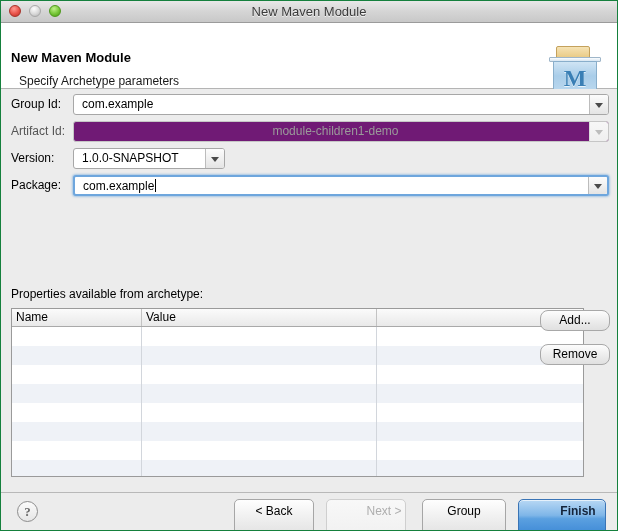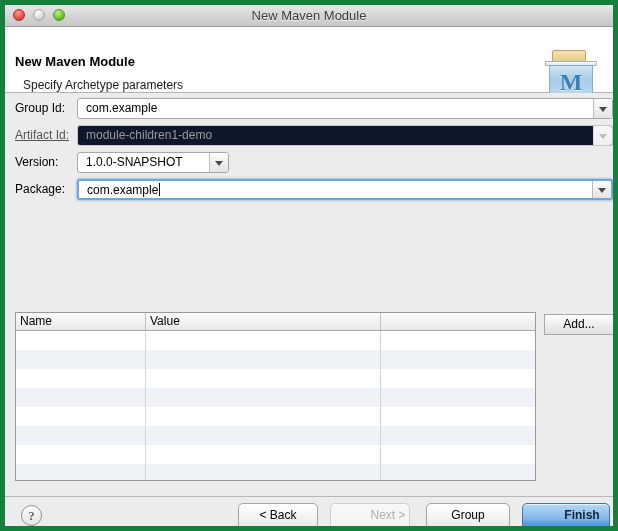--- a/index.html
+++ b/index.html
@@ -11,21 +11,21 @@
     font-family: "Liberation Sans", sans-serif;
     -webkit-font-smoothing: antialiased;
   }
 
   .window {
     position: relative;
     width: 618px;
     height: 531px;
     overflow: hidden;
     background: #ececec;
-    border: 5px solid #15803d;
+    border: 1px solid #15803d;
     box-sizing: border-box;
   }
 
   
   .titlebar {
     position: relative;
     height: 22px;
     background: linear-gradient(to bottom, #e8e8e8 0%, #d5d5d5 50%, #c8c8c8 100%);
     border-bottom: 1px solid #9b9b9b;
     box-sizing: border-box;
@@ -154,38 +154,39 @@
     height: 22px;
   }
   .field-label {
     position: absolute;
     left: 10px;
     top: 3px;
     font-size: 12px;
     color: #000;
     white-space: nowrap;
   }
-  .field-label.dim { color: #555; text-decoration: underline; }
+  .field-label.dim { color: #555; }
 
   .combo {
     position: absolute;
     height: 21px;
     box-sizing: border-box;
     display: flex;
     background: #ffffff;
     border: 1px solid #a7a7a7;
     border-radius: 3px;
   }
   .combo.focused {
     border: 2px solid #6ea6dd;
     box-shadow: 0 0 2px 1px rgba(110,166,221,0.55);
   }
   .combo.disabled {
-    background: #0f172a;
+    background: #701a75;
     border-color: #c6c6c6;
+    text-align: center;
   }
   .combo-text {
     flex: 1;
     font-size: 12px;
     color: #000;
     line-height: 19px;
     padding-left: 8px;
     overflow: hidden;
     white-space: nowrap;
   }
@@ -227,21 +228,21 @@
     left: 10px;
     top: 198px;
     font-size: 12px;
     color: #000;
   }
 
   .table {
     position: absolute;
     left: 10px;
     top: 219px;
-    width: 521px;
+    width: 573px;
     height: 169px;
     background: #fff;
     border: 1px solid #9a9a9a;
     box-sizing: border-box;
     overflow: hidden;
   }
   .thead {
     display: flex;
     height: 17px;
     background: linear-gradient(to bottom, #fbfbfb 0%, #e9e9e9 100%);
@@ -280,21 +281,21 @@
   .side-btn {
     position: absolute;
     width: 70px;
     height: 21px;
     font-size: 12px;
     color: #000;
     line-height: 19px;
     text-align: center;
     background: linear-gradient(to bottom, #fdfdfd 0%, #ececec 55%, #e0e0e0 100%);
     border: 1px solid #a8a8a8;
-    border-radius: 0;
+    border-radius: 8px;
     box-sizing: border-box;
   }
   .btn-add { left: 539px; top: 221px; }
   .btn-remove { left: 539px; top: 255px; }
 
   .advanced {
     position: absolute;
     left: 10px;
     top: 403px;
     display: flex;
@@ -421,20 +422,21 @@
     </div>
 
     <div class="field-row" style="top:86px;">
       <div class="field-label">Package:</div>
     </div>
     <div class="combo focused" style="left:72px; top:86px; width:536px;">
       <div class="combo-text"><span>com.example</span><span class="caret"></span></div>
       <div class="combo-arrow"></div>
     </div>
 
+    <div class="props-label">Properties available from archetype:</div>
 
     <div class="table">
       <div class="thead">
         <div class="th c0">Name</div>
         <div class="th c1">Value</div>
         <div class="th c2"></div>
       </div>
       <div class="tbody" id="table-body">
           <div class="trow odd">
             <div class="tcell c0"></div>
@@ -473,20 +475,21 @@
           </div>
           <div class="trow even">
             <div class="tcell c0"></div>
             <div class="tcell c1"></div>
             <div class="tcell c2"></div>
           </div>
         </div>
     </div>
 
     <div class="side-btn btn-add">Add...</div>
+    <div class="side-btn btn-remove">Remove</div>
 
     <div class="advanced">
       <span class="disclosure"></span>
       <span class="advanced-label">Advanced</span>
     </div>
   </div>
 
   <div class="footer">
     <div class="help-btn">?</div>
     <div class="footer-btn btn-back">&lt; Back</div>

